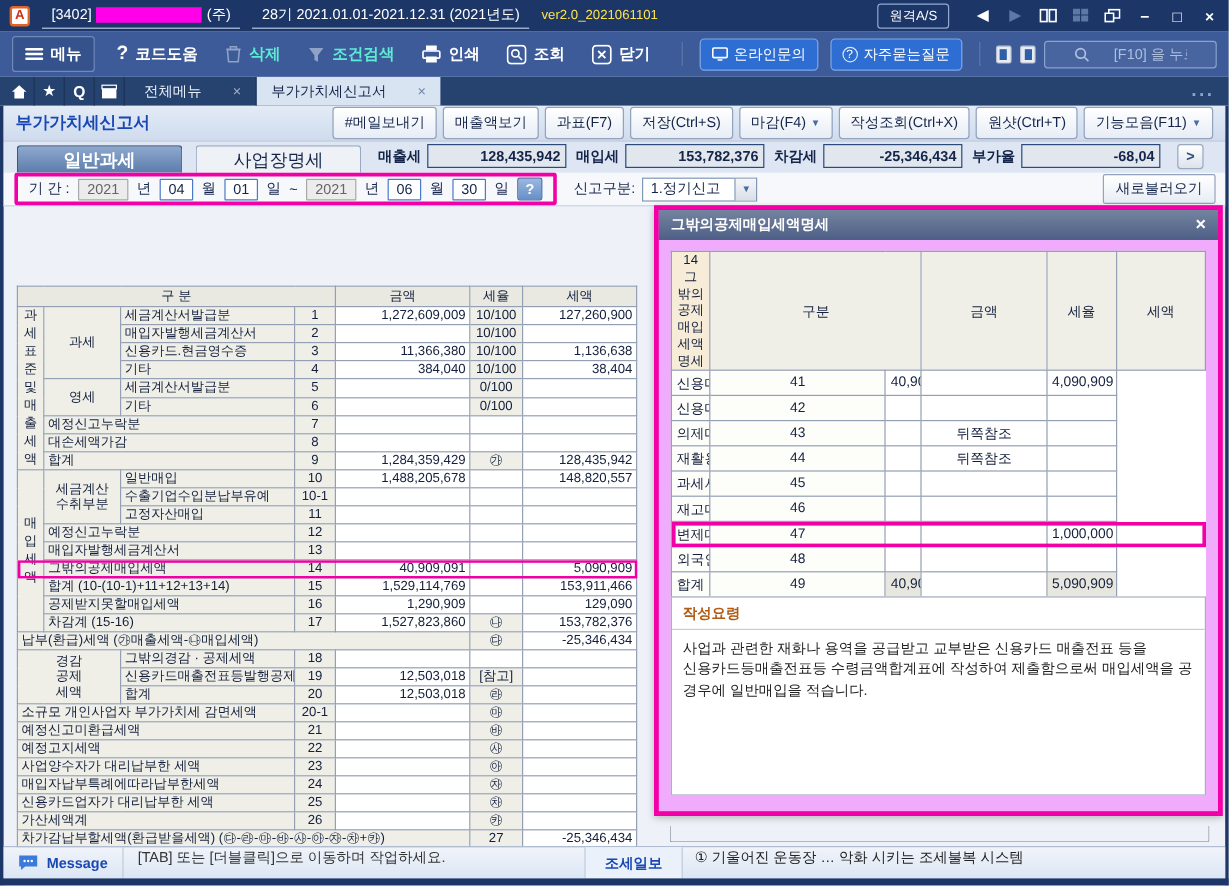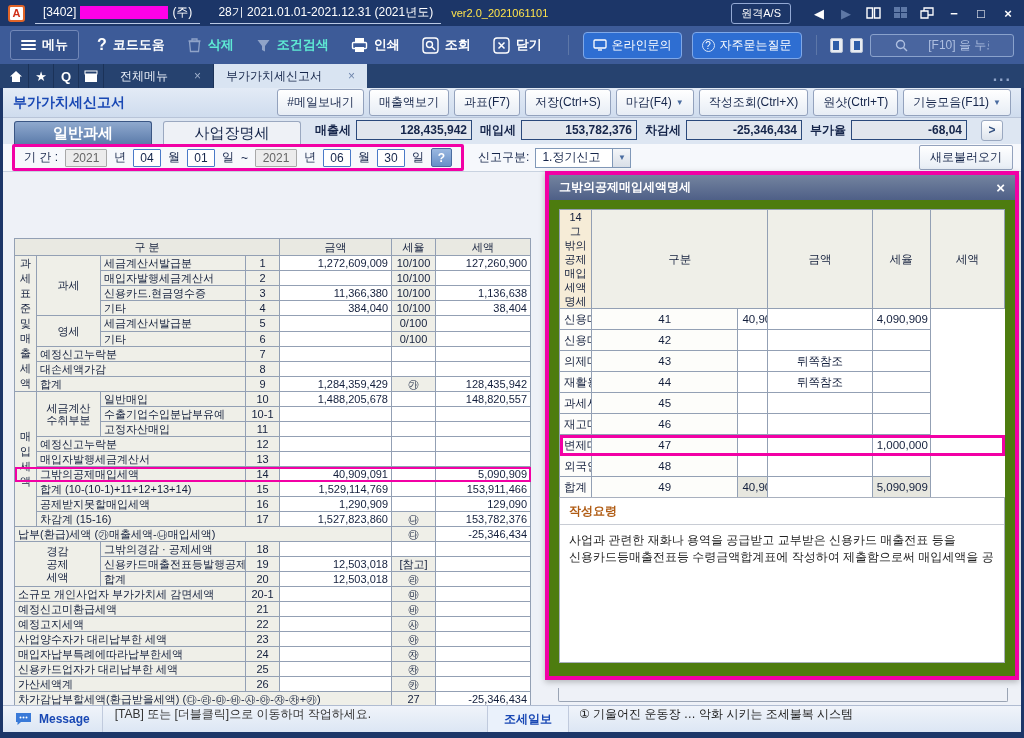--- a/index.html
+++ b/index.html
@@ -86,21 +86,21 @@
   .vat-table .sub2{background:#efefe8;text-align:center;white-space:pre-line;line-height:12px;}
   .vat-table .vgrp{background:#efefe8;text-align:center;white-space:pre-line;line-height:15px;vertical-align:middle;padding:0 1px;}
   .vat-table .vgrp2{background:#efefe8;text-align:center;white-space:pre-line;line-height:13px;vertical-align:middle;}
   .vat-table .no{background:#efefe8;text-align:center;padding:0 1px;}
   .vat-table .amt,.vat-table .tax{background:#fff;text-align:right;}
   .vat-table .rate{background:#efefe8;text-align:center;padding:0 1px;}
   .vat-table .blank{background:#fff;}
   tr.hl{outline:2px solid #f200a5;outline-offset:-2px;}
 
   
-  .popup{position:absolute;left:545px;top:171px;width:474px;height:509px;border:4px solid #f200a5;background:#4d7c0f;z-index:20;box-shadow:0 2px 6px rgba(0,0,0,.25);}
+  .popup{position:absolute;left:545px;top:171px;width:474px;height:509px;border:4px solid #f200a5;background:#f0abfc;z-index:20;box-shadow:0 2px 6px rgba(0,0,0,.25);}
   .popup-tb{height:25px;background:linear-gradient(#74849f,#4e5f87);color:#fff;font-size:12px;font-weight:bold;display:flex;align-items:center;padding:0 10px;}
   .popup-x{margin-left:auto;font-size:15px;font-weight:bold;color:#fff;background:transparent;border:none;}
   .popup-table{position:absolute;left:10px;top:34px;width:446px;border-collapse:collapse;table-layout:fixed;background:#fff;}
   .popup-table th,.popup-table td{border:1px solid #93a0b4;font-size:11.5px;color:#131f3c;padding:0 4px;height:21px;overflow:hidden;}
   .popup-table th{background:#efefe8;font-weight:normal;text-align:center;}
   .popup-table .side{background:#f6ecd7;white-space:pre-line;line-height:14px;font-size:11px;text-align:center;vertical-align:middle;padding:0 1px;}
   .popup-table .plbl{background:#fdfdfa;text-align:left;white-space:nowrap;}
   .popup-table .pno{background:#fdfdfa;text-align:center;padding:0 1px;}
   .popup-table .pamt,.popup-table .ptax{text-align:right;background:#fff;}
   .popup-table .prate{text-align:center;background:#fff;}
@@ -712,20 +712,21 @@
             <td class="prate"></td>
             <td class="ptax psum">5,090,909</td>
           </tr>
         </tbody>
       </table>
     <div class="guide">
       <div class="guide-title">작성요령</div>
       <div class="guide-body">
         <div>사업과 관련한 재화나 용역을 공급받고 교부받은 신용카드 매출전표 등을</div>
         <div>신용카드등매출전표등 수령금액합계표에 작성하여 제출함으로써 매입세액을 공</div>
+        <div>경우에 일반매입을 적습니다.</div>
       </div>
     </div>
   </div>
   <div class="understrip"></div>
 
   <div class="statusbar">
     <div class="msg-seg">
       <span>
           <svg width="17" height="14" viewBox="0 0 17 14">
             <path d="M1 1h15v9H6l-3.5 3V10H1z" fill="#3a7ad8"></path>

